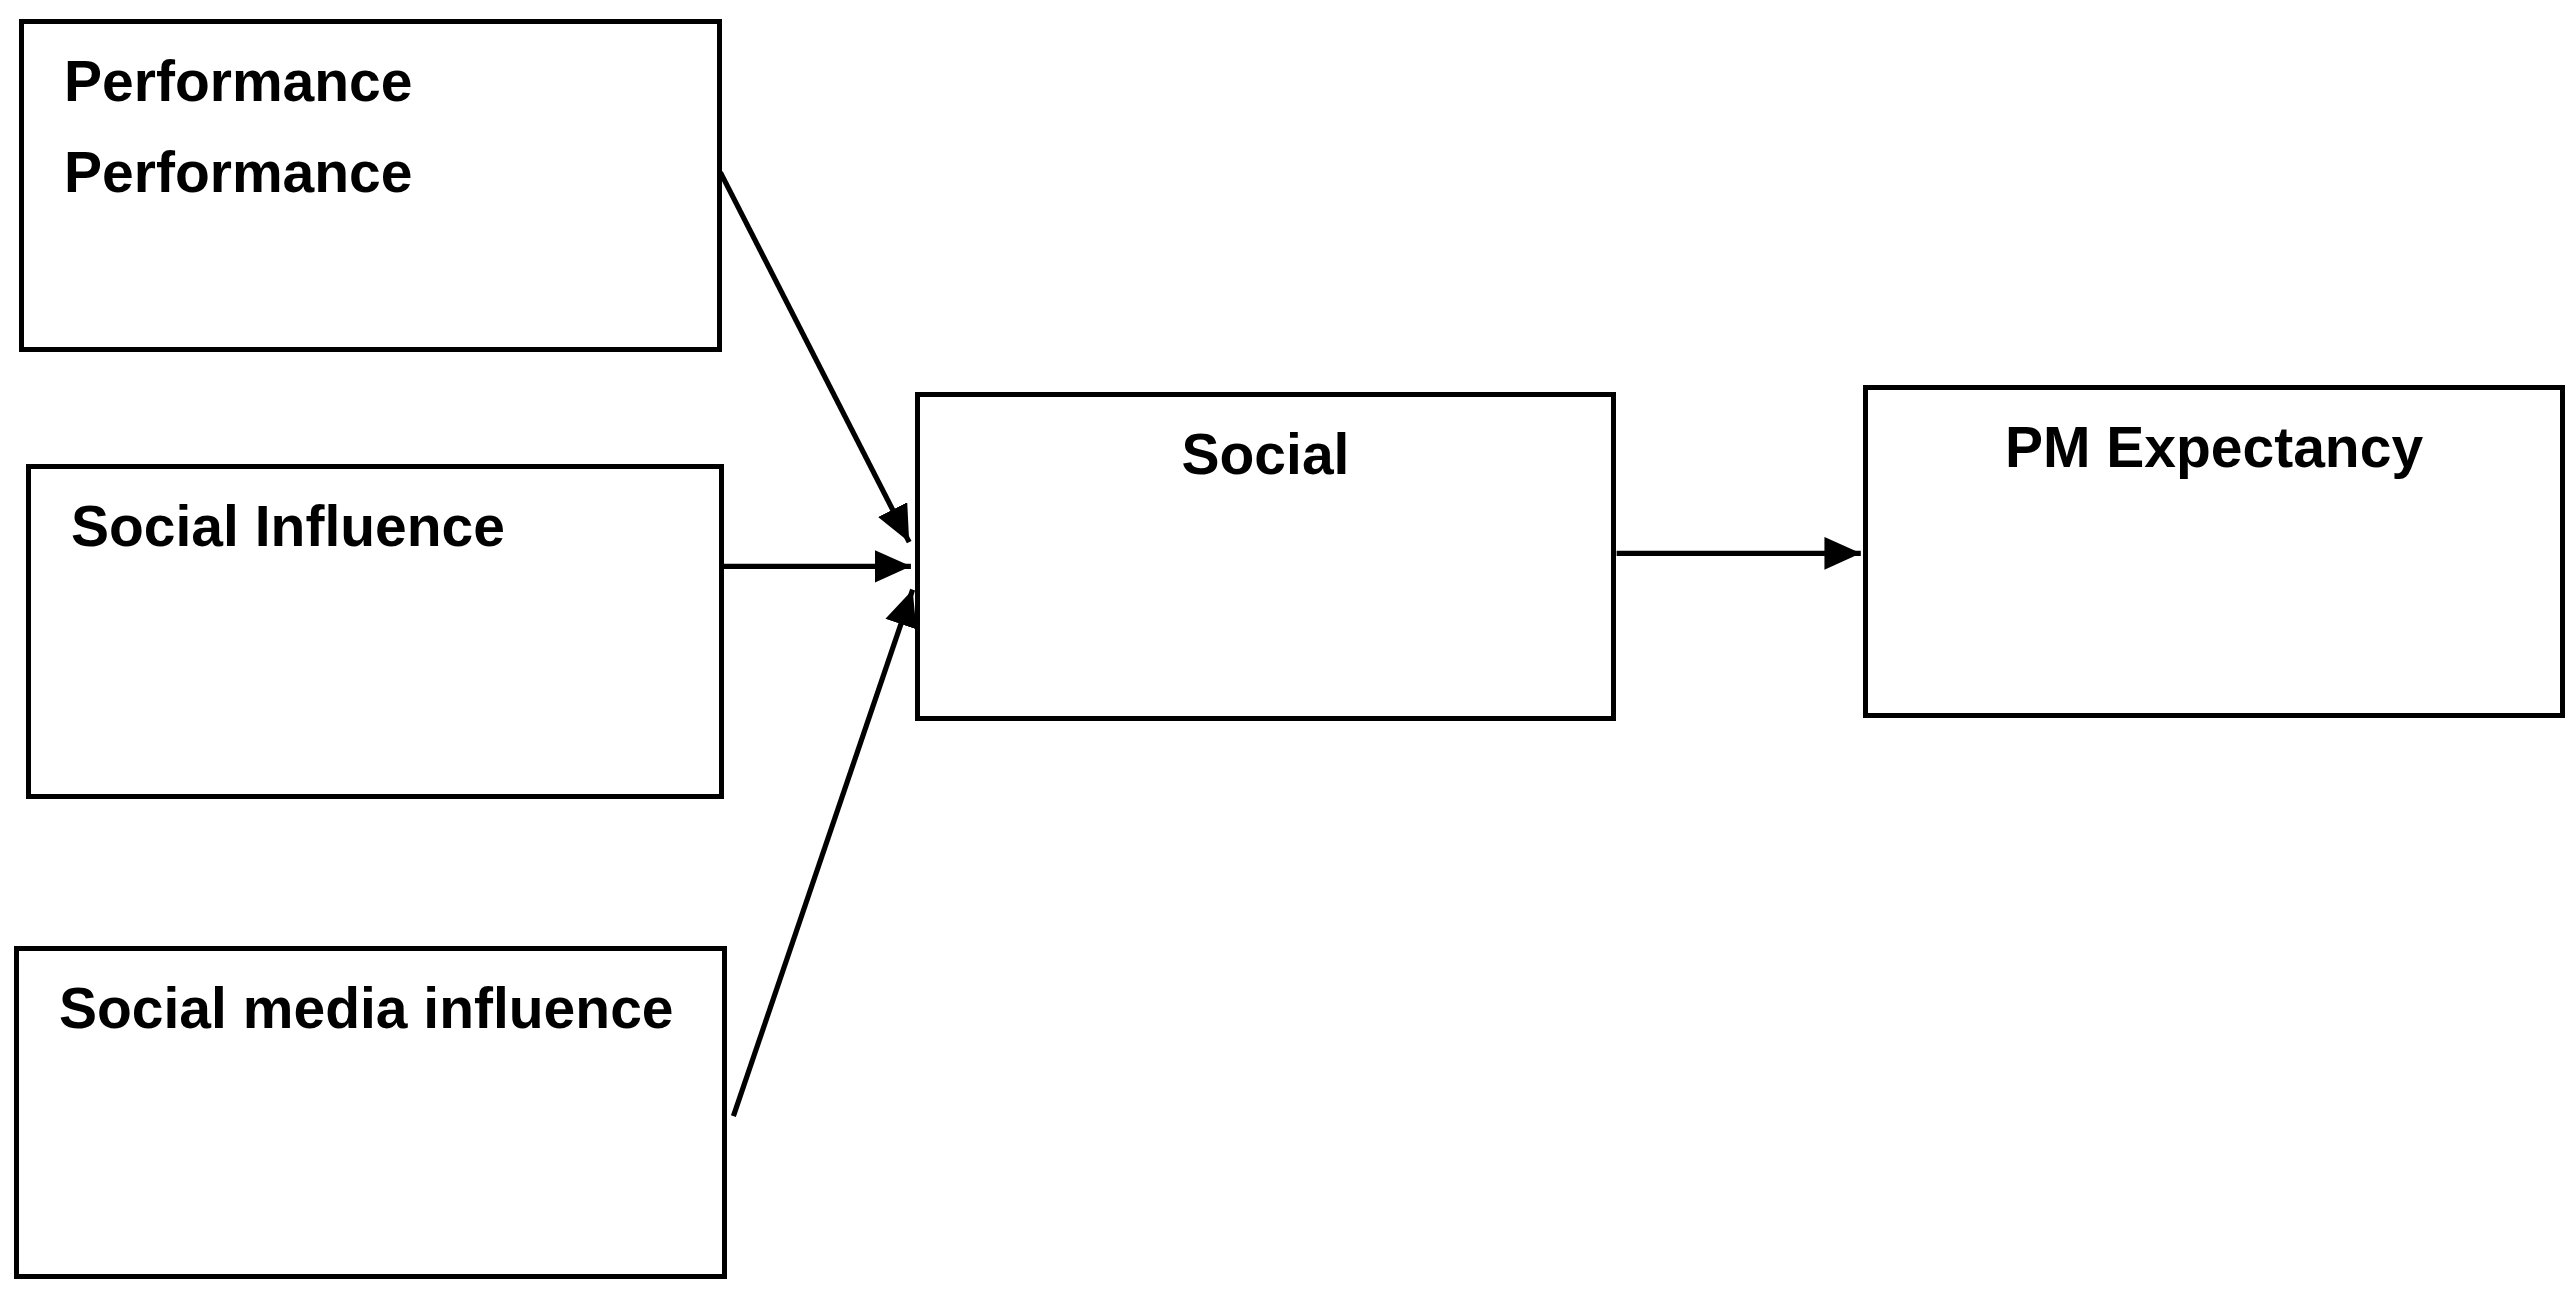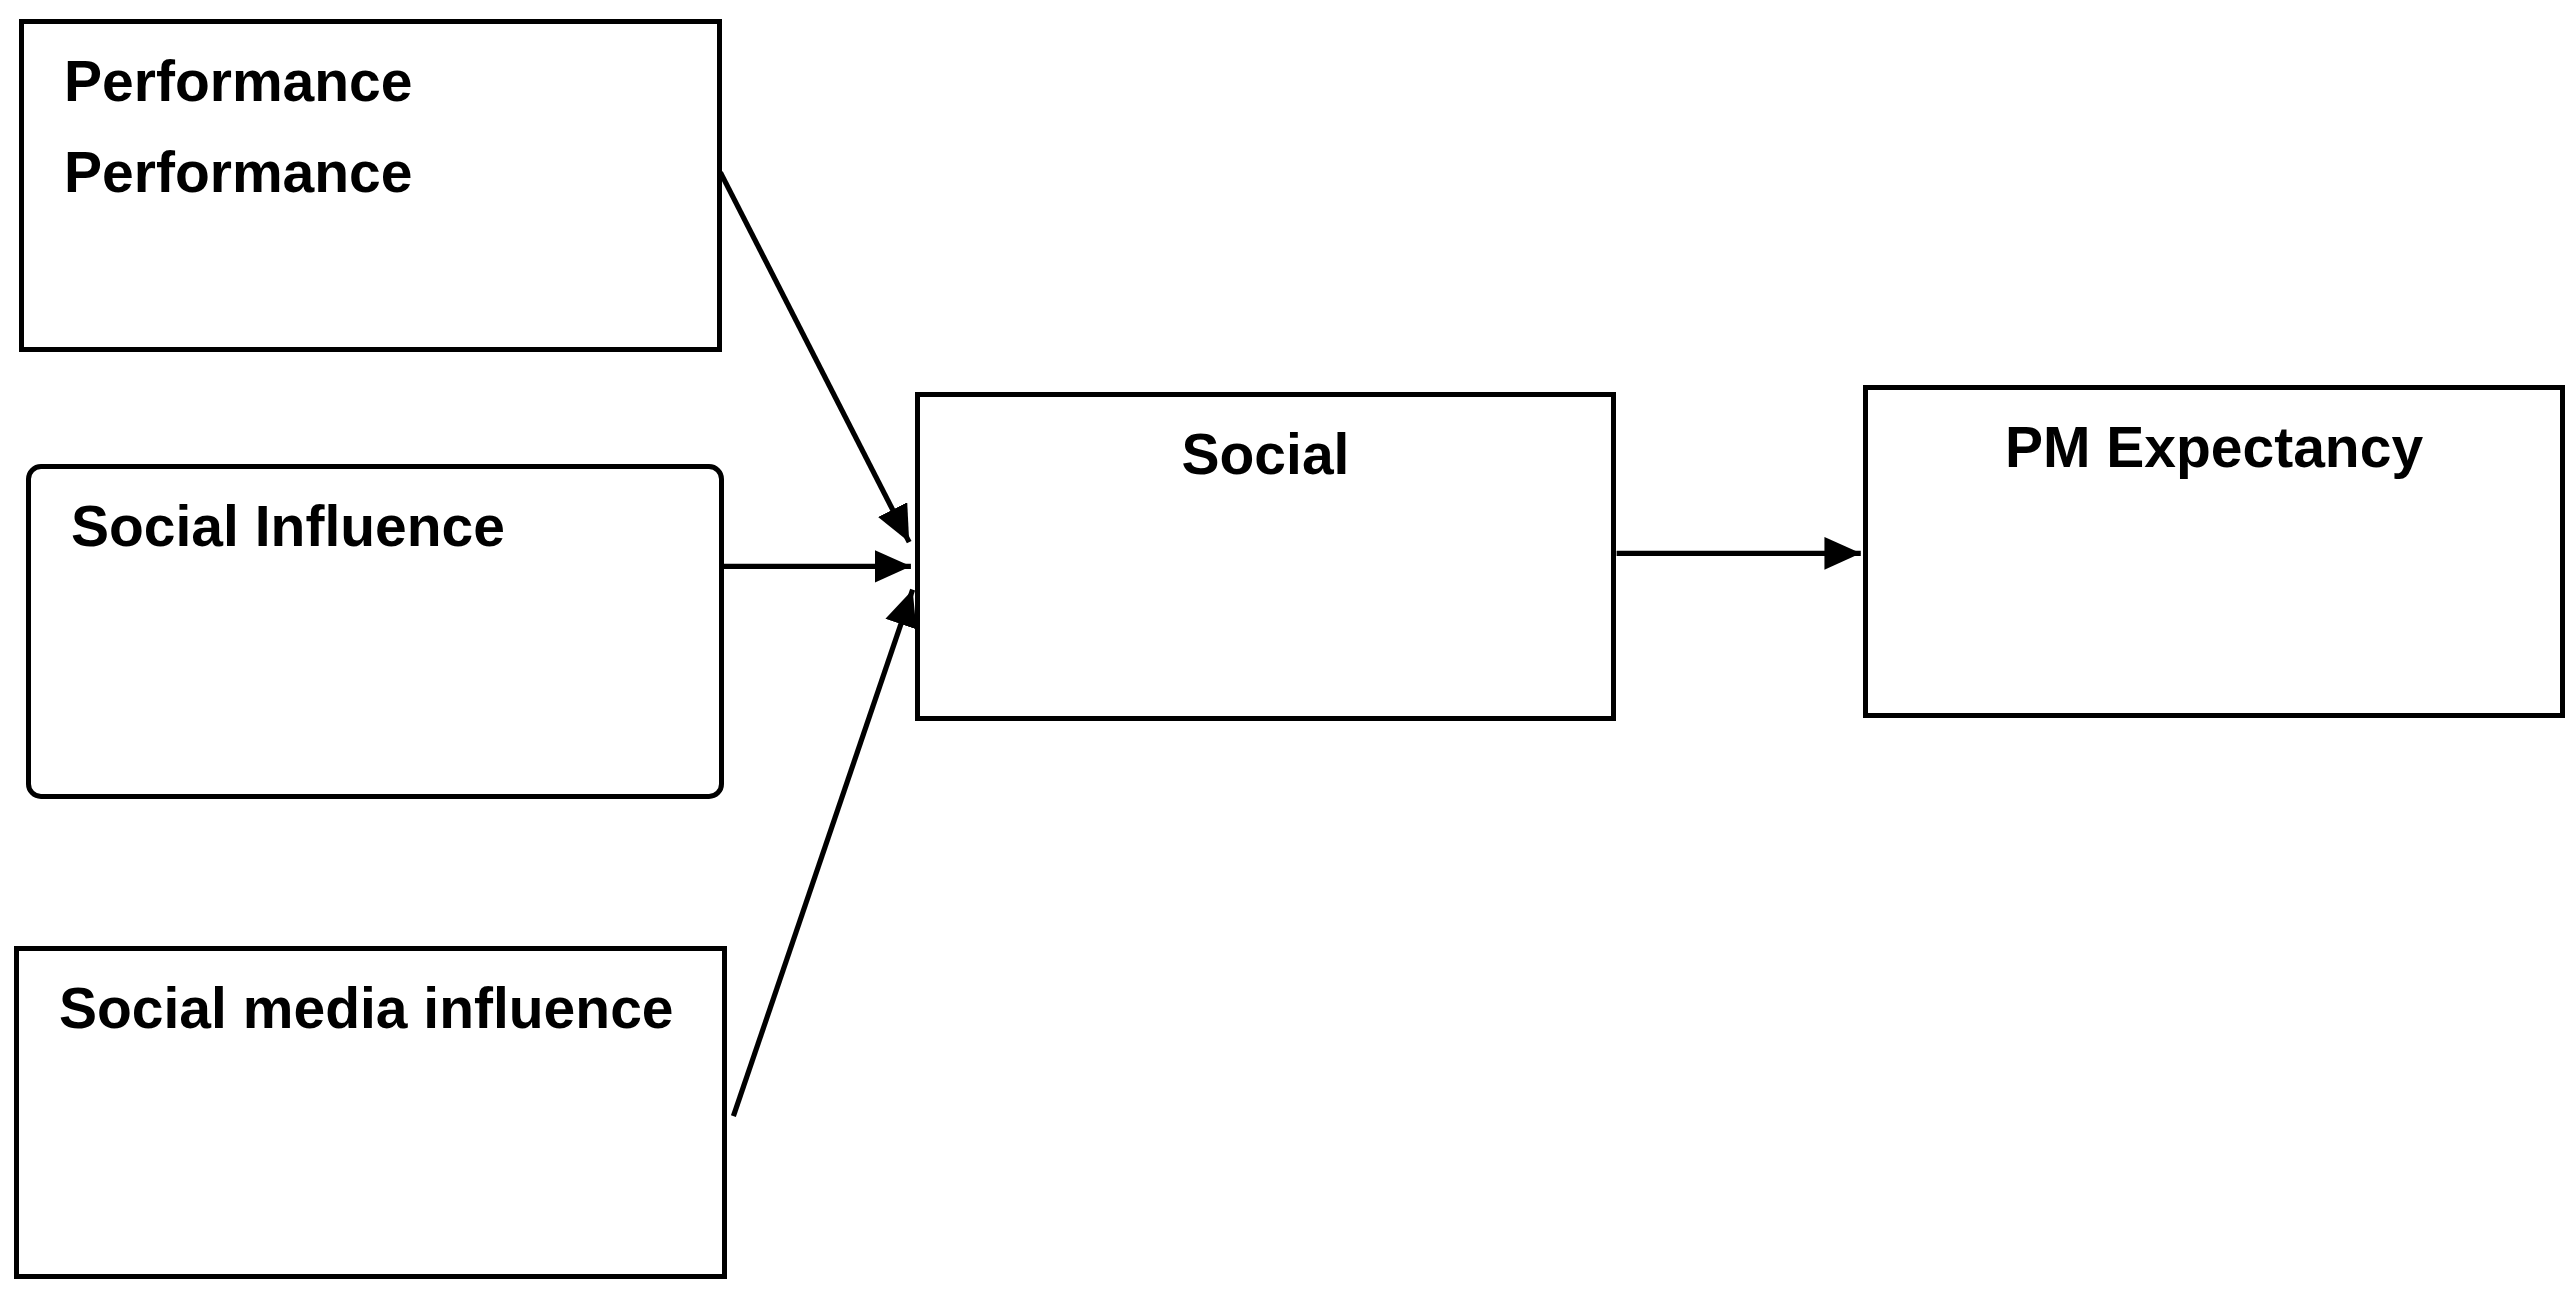--- a/index.html
+++ b/index.html
@@ -68,21 +68,21 @@
     <line x1="1867" y1="639" x2="2149" y2="639" marker-end="url(#ah)"></line>
   </svg>
 
   <div class="node" style="left:19px; top:19px; width:703px; height:333px;">
     <div class="label">
       <span class="label-line">Performance</span>
       <span class="label-line">Performance</span>
     </div>
   </div>
 
-  <div class="node" style="left:26px; top:464px; width:698px; height:335px;border-radius:15px;">
+  <div class="node" style="left:26px; top:464px; width:698px; height:335px;">
     <div class="label">
       <span class="label-line">Social Influence</span>
     </div>
   </div>
 
   <div class="node" style="left:14px; top:946px; width:713px; height:333px;">
     <div class="label">
       <span class="label-line">Social media influence</span>
     </div>
   </div>

